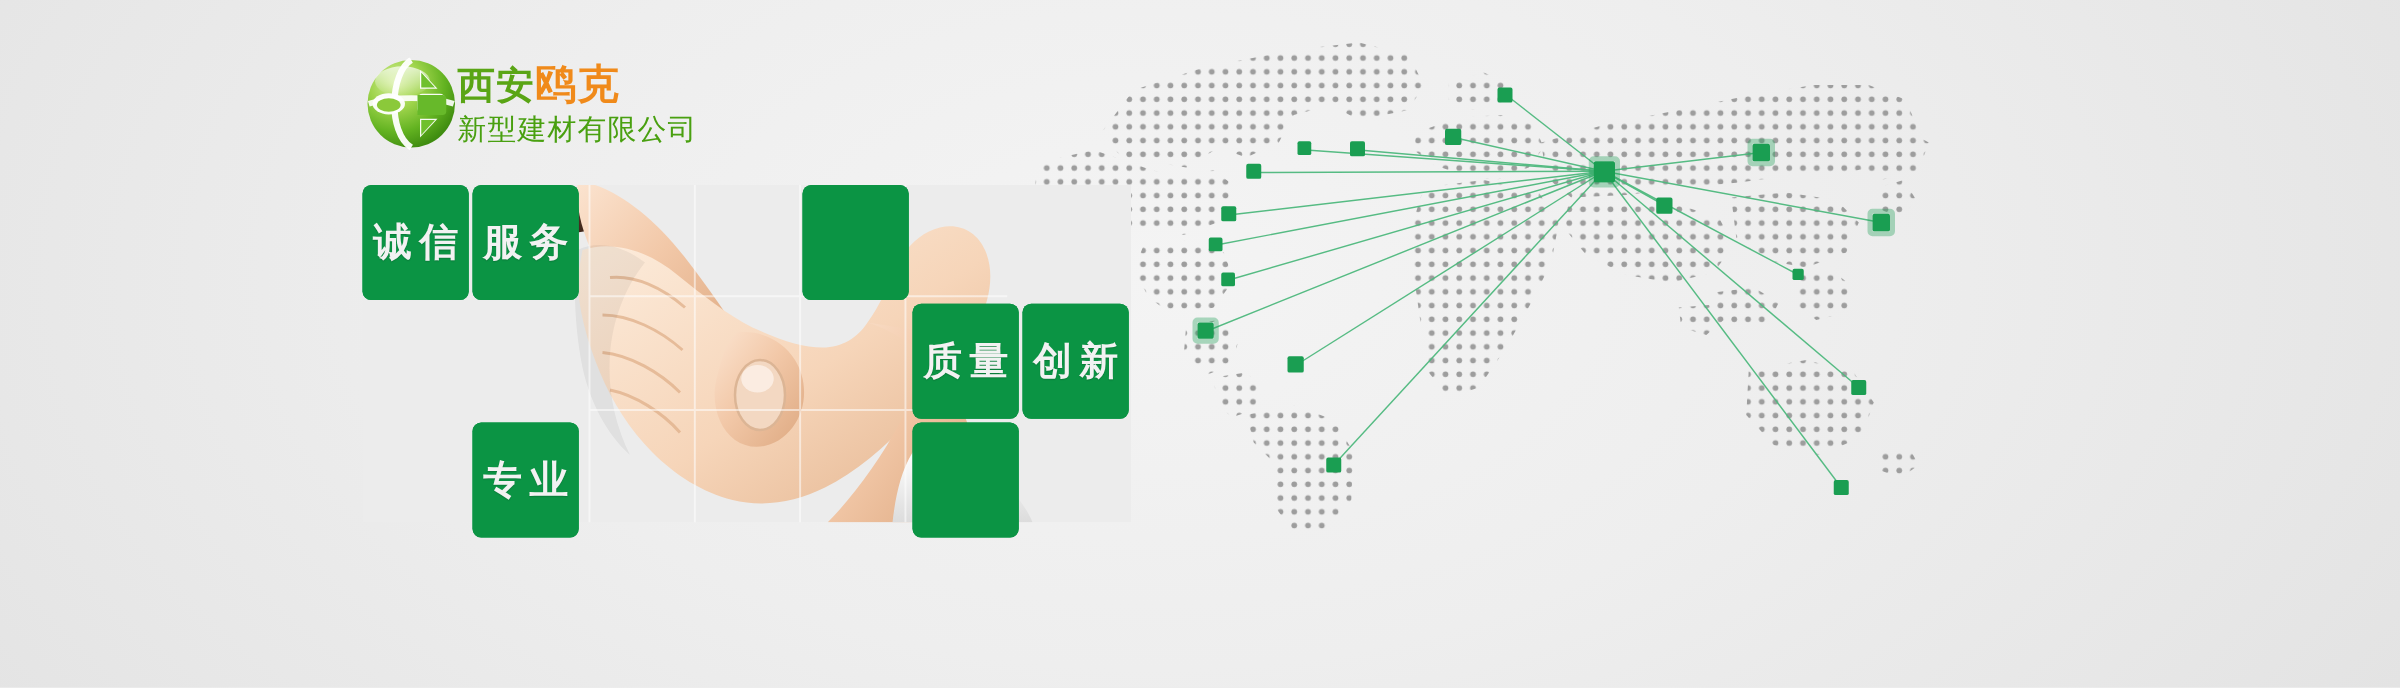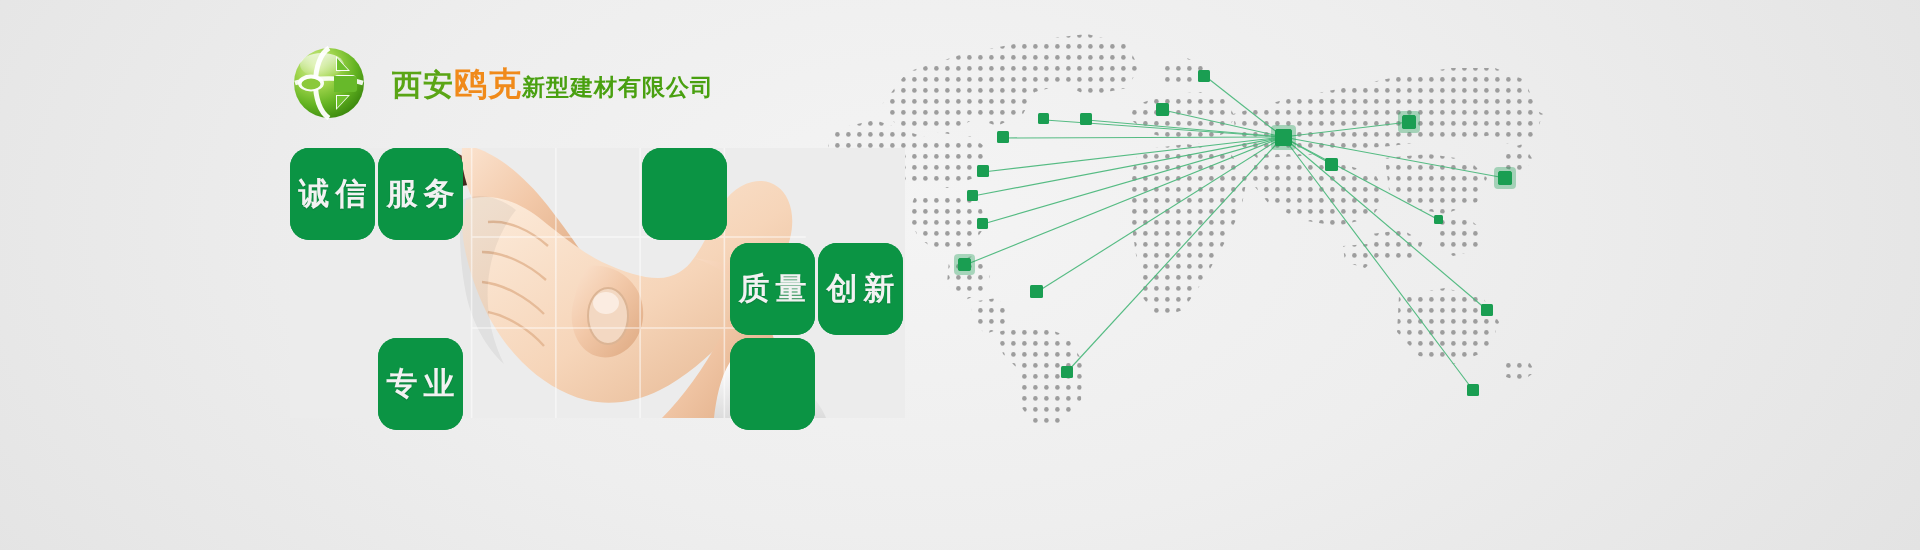--- a/index.html
+++ b/index.html
@@ -9,37 +9,37 @@
     background:#ededed;
   }
   .banner{
     position:relative;width:1920px;height:550px;overflow:hidden;
     background:
       radial-gradient(ellipse 1200px 700px at 48% 40%, #f4f4f4 0%, #eeeeee 45%, #e7e7e7 78%, #e2e2e2 100%);
   }
   
   .logo-block{position:absolute;left:292px;top:46px;display:flex;align-items:center;}
   .logo-mark{position:relative;width:74px;height:74px;flex:0 0 74px;}
-  .logo-text{margin-left:26px;display:flex;flex-direction:row;justify-content:flex-start;line-height:1;}
+  .logo-text{margin-left:0;display:flex;flex-direction:column;justify-content:flex-start;line-height:1;}
   .logo-line1{font-size:30px;font-weight:700;letter-spacing:1px;white-space:nowrap;
               font-family:"DejaVu Sans","Liberation Sans",sans-serif;}
   .logo-line1 .cn-city{color:#5aa515;}
   .logo-line1 .cn-brand{color:#f08a1a;font-size:33px;}
-  .logo-line2{font-size:23px;font-weight:700;color:#49a010;letter-spacing:1px;margin-top:9px;white-space:nowrap;
+  .logo-line2{font-size:23px;font-weight:400;color:#49a010;letter-spacing:1px;margin-top:9px;white-space:nowrap;
               font-family:"DejaVu Sans","Liberation Sans",sans-serif;}
 
   
   .map-wrap{position:absolute;left:735px;top:10px;width:820px;height:420px;}
   .map-wrap svg{display:block;width:100%;height:100%;overflow:visible;}
 
   
   .mosaic{position:absolute;left:290px;top:148px;width:615px;height:270px;}
   .photo-layer{position:absolute;left:0;top:0;width:615px;height:270px;overflow:hidden;}
   .photo-layer svg{position:absolute;left:0;top:0;}
-  .tile{position:absolute;border-radius:19px;background:#0b9444;
+  .tile{position:absolute;border-radius:7px;background:#0b9444;
         display:flex;align-items:center;justify-content:center;}
   .tile.hole{background:transparent;}
   .tile span{color:#f2f2f2;font-size:31px;font-weight:700;letter-spacing:6px;text-indent:6px;
              font-family:"DejaVu Sans","Liberation Sans",sans-serif;
              text-shadow:0 1px 1px rgba(0,0,0,.18);}
   .grid-lines{position:absolute;left:0;top:0;width:615px;height:270px;pointer-events:none;}
 
   
   .tagline{position:absolute;left:840px;top:360px;font-size:32px;font-weight:700;color:#4d4d4d;
            letter-spacing:1px;white-space:nowrap;

